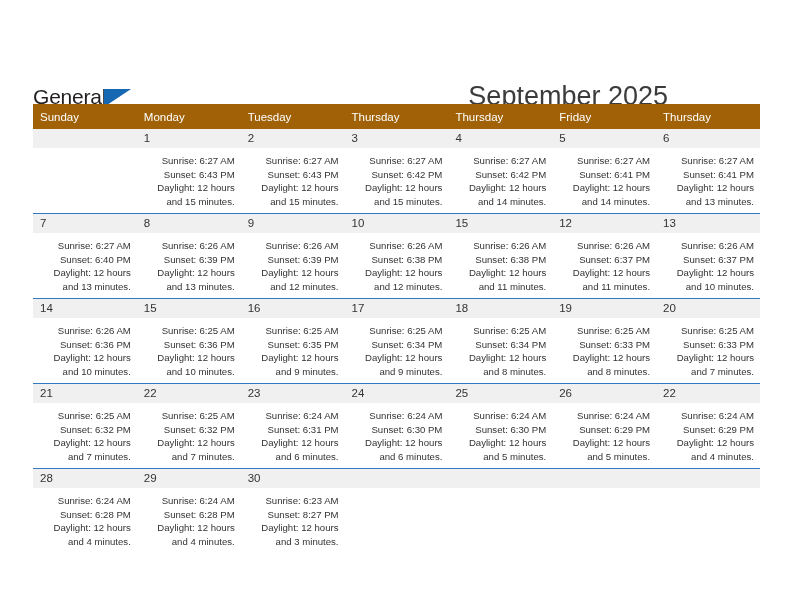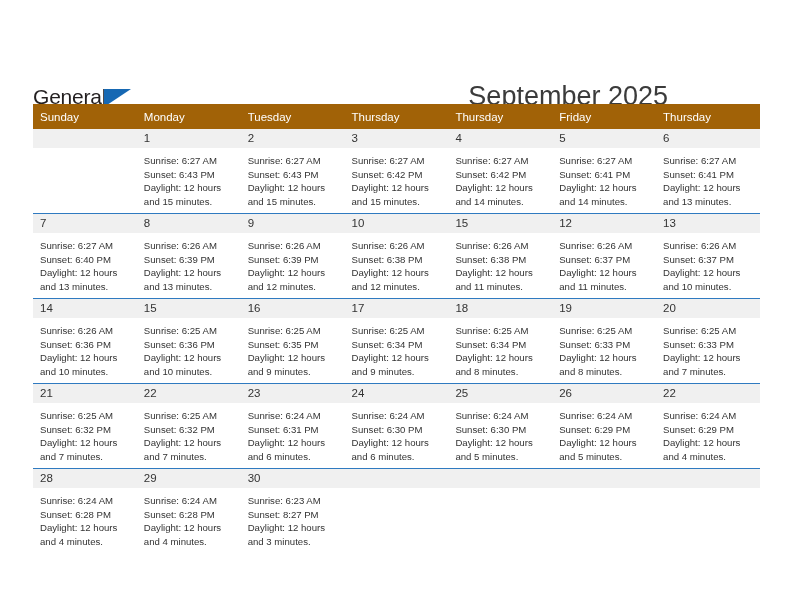--- a/index.html
+++ b/index.html
@@ -134,20 +134,21 @@
     padding: 1px 0 1px 7px;
     line-height: 16px;
     font-family: "Liberation Sans", sans-serif;
   }
   .cell-body {
     padding: 6px 6px 0 7px;
     font-size: 9.6px;
     line-height: 13.6px;
     color: #333333;
     font-family: "Liberation Sans", sans-serif;
+    text-align: right;
   }
   .cell-body div { white-space: nowrap; }
 
   .empty .daynum {
     background: #f0f0f0;
   }
 </style>
 </head>
 <body>
 

